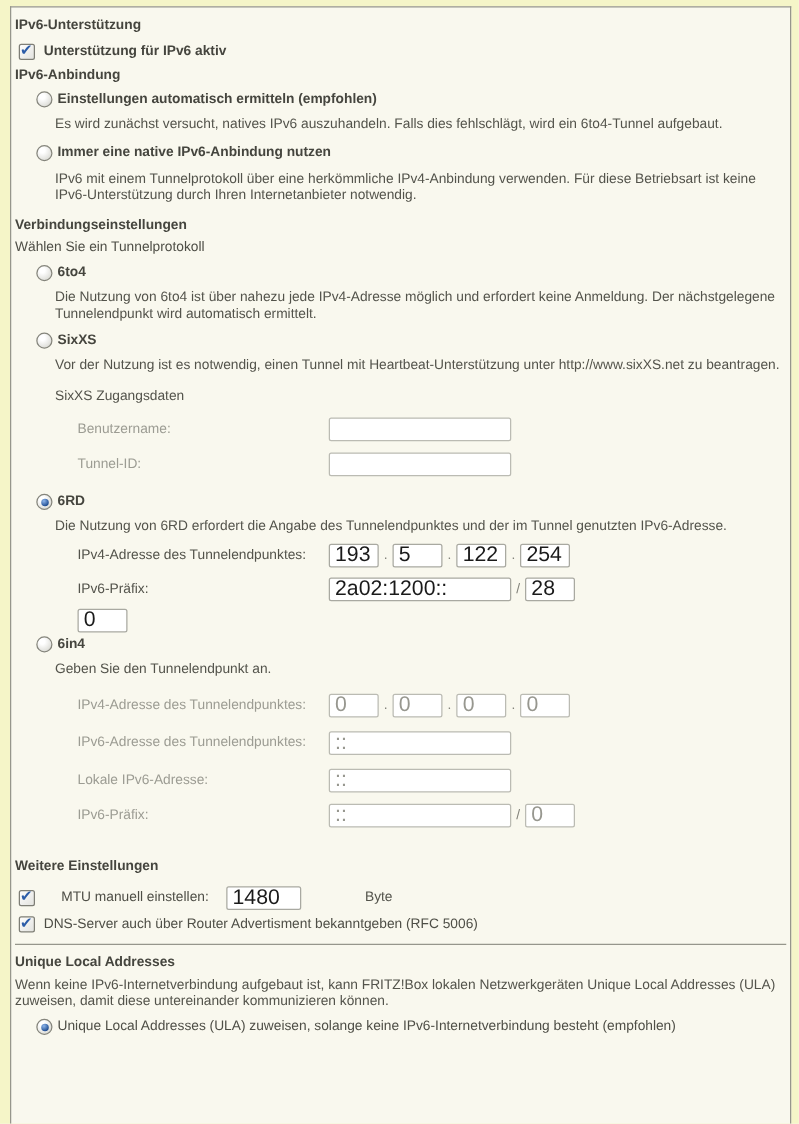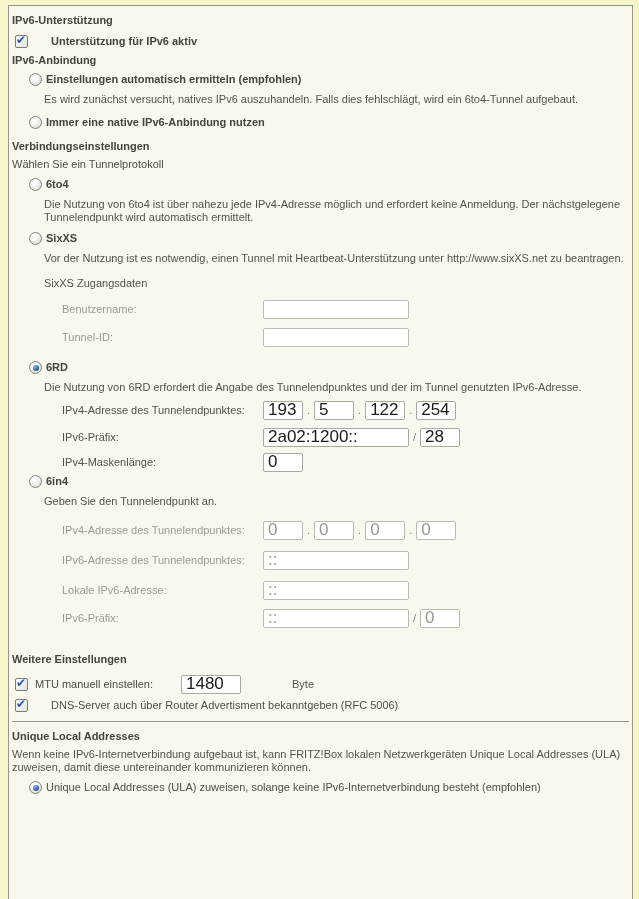--- a/index.html
+++ b/index.html
@@ -44,21 +44,21 @@
     width:13px; height:13px; box-sizing:border-box; flex:none;
     border:1px solid #85857C; border-radius:50%;
     background:radial-gradient(circle at 35% 30%, #FFFFFF 20%, #D9D9D3 85%);
     position:relative;
   }
   .radio.checked::after {
     content:''; position:absolute; left:2.5px; top:2.5px;
     width:6px; height:6px; border-radius:50%;
     background:radial-gradient(circle at 35% 30%, #7FA8E0 10%, #1D4A8F 75%);
   }
-  .cblabel { margin-left:23px; line-height:13px; }
+  .cblabel { margin-left:7px; line-height:13px; }
   .radiolabel { margin-left:4px; line-height:13px; font-weight:bold; color:#45453E; }
   .radiolabel.normal { font-weight:normal; color:#4E4E46; }
   .bold { font-weight:bold; color:#45453E; }
   .dim { color:#9C9C93; }
 
   
   .formrow { display:flex; align-items:center; margin-left:53px; height:20px; }
   .formlabel { width:201px; flex:none; color:#53534B; }
   .formlabel.dim { color:#9C9C93; }
   .grouplabel { margin-left:35px; line-height:13px; color:#53534B; }
@@ -68,21 +68,21 @@
     background:#FFFFFF; color:#1A1A1A;
     font-family:"Liberation Sans", sans-serif; font-size:17px;
     padding:0 4px; outline:none;
   }
   input.txt.dim { color:#97978F; border-color:#BBBBB3; }
   .w-long { width:146px; }
   .w-octet { width:40px; }
   .w-short { width:40px; }
   .w-mtu { width:60px; text-align:left; }
   .sepchar { margin:0 4px; color:#83837B; }
-  .mtu-label { margin-left:7px; width:146px; }
+  .mtu-label { margin-left:7px; width:146px;text-align:center; }
   .unit { margin-left:6px; color:#53534B;padding-left:45px; }
   .sep { height:1px; background:#96968C; margin:9px 3px 0 3px; }
   .para { margin:5px 10px 0 3px; line-height:13px; width:610px; color:#53534B; }
 
   
   .mt3{margin-top:3px}.mt4{margin-top:4px}.mt5{margin-top:5px}.mt6{margin-top:6px}
   .mt7{margin-top:7px}.mt8{margin-top:8px}.mt9{margin-top:9px}.mt10{margin-top:10px}
   .mt11{margin-top:11px}.mt12{margin-top:12px}.mt14{margin-top:14px}.mt25{margin-top:25px}
 </style>
 </head>
@@ -104,20 +104,21 @@
     <span class="radio"></span>
     <span class="radiolabel">Einstellungen automatisch ermitteln (empfohlen)</span>
   </div>
   <div class="desc mt7">Es wird zunächst versucht, natives IPv6 auszuhandeln. Falls dies fehlschlägt, wird ein 6to4-Tunnel aufgebaut.</div>
 
   <div class="radiorow mt10">
     <span class="radio"></span>
     <span class="radiolabel">Immer eine native IPv6-Anbindung nutzen</span>
   </div>
 
+  <div class="desc mt8">IPv6 mit einem Tunnelprotokoll über eine herkömmliche IPv4-Anbindung verwenden. Für diese Betriebsart ist keine IPv6-Unterstützung durch Ihren Internetanbieter notwendig.</div>
 
   <div class="heading mt11">Verbindungseinstellungen</div>
   <div class="subtitle">Wählen Sie ein Tunnelprotokoll</div>
 
   <div class="radiorow mt7">
     <span class="radio"></span>
     <span class="radiolabel">6to4</span>
   </div>
   <div class="desc mt7">Die Nutzung von 6to4 ist über nahezu jede IPv4-Adresse möglich und erfordert keine Anmeldung. Der nächstgelegene Tunnelendpunkt wird automatisch ermittelt.</div>
 
@@ -153,21 +154,20 @@
     <span class="sepchar">.</span>
     <input class="txt w-octet" value="254" style="">
   </div>
   <div class="formrow mt7">
     <span class="formlabel">IPv6-Präfix:</span>
     <input class="txt w-long" value="2a02:1200::" style="">
     <span class="sepchar">/</span>
     <input class="txt w-short" value="28" style="">
   </div>
   <div class="formrow mt5">
-    <span class="formlabel">IPv4-Maskenlänge:</span>
     <input class="txt w-octet" value="0" style="">
   </div>
 
   <div class="radiorow mt3">
     <span class="radio"></span>
     <span class="radiolabel">6in4</span>
   </div>
   <div class="desc mt7">Geben Sie den Tunnelendpunkt an.</div>
 
   <div class="formrow mt12">

